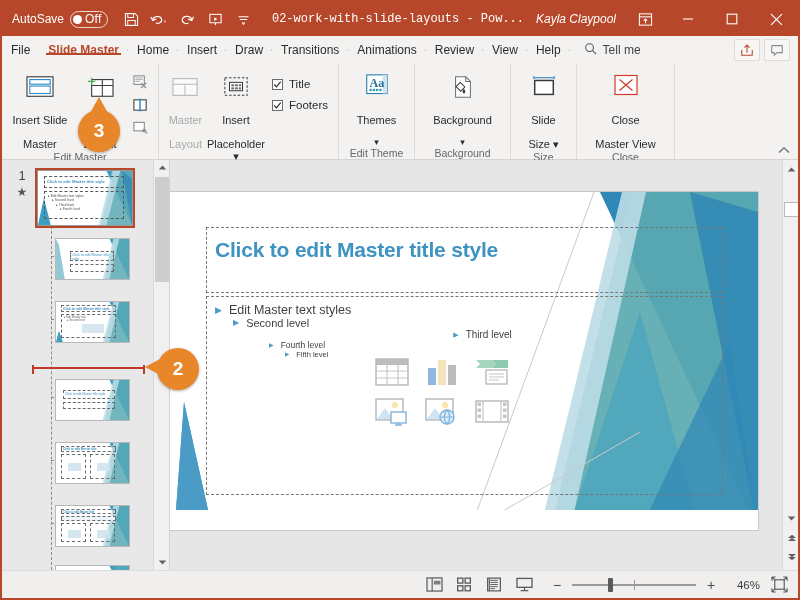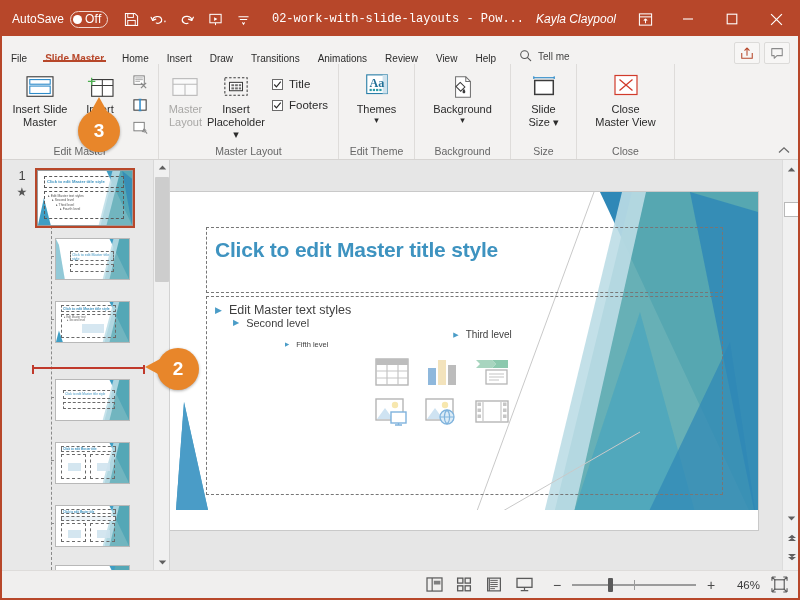--- a/index.html
+++ b/index.html
@@ -43,22 +43,22 @@
   .title-center span { pointer-events:auto; }
   .title-right {
     margin-left:auto; display:flex; align-items:center; height:34px; z-index:2;font-style:italic;
   }
   .acct { font-size:12px; margin-right:14px; white-space:nowrap; }
   .ribbon-display { width:30px; height:24px; display:flex; align-items:center; justify-content:center; margin-right:6px; }
   .wbtn { width:44px; height:34px; display:flex; align-items:center; justify-content:center; }
 
   
   .tabstrip {
-    height:28px; flex:0 0 28px; background:#f3f2f1; display:flex; align-items:flex-end;
-    font-size:10px; color:#333; position:relative;
+    height:28px; flex:0 0 28px; background:#f3f2f1; display:flex; align-items:center;
+    font-size:12px; color:#333; position:relative;
   }
   .tab {
     padding:0 9px; display:flex; align-items:center; color:#2b2b2b;
     position:relative; white-space:nowrap;
   }
   .tab.sep::after {
     content:""; position:absolute; right:0; top:6px; bottom:6px; width:1px; background:#d0cfcd;
   }
   .tab.active { font-weight:bold; color:#B7472A; }
   .tab.active::before {
@@ -81,21 +81,21 @@
   }
   .rgroup {
     display:flex; flex-direction:column; position:relative; padding:3px 0 0 0;
   }
   .rgroup + .rgroup { border-left:1px solid #dedcda; }
   .rgroup-body { flex:1; display:flex; align-items:flex-start; padding:2px 6px 0 6px; }
   .rgroup-title {
     height:15px; font-size:10.5px; color:#666; text-align:center; line-height:15px;
   }
   .bigbtn {
-    width:58px; display:flex; flex-direction:column; align-items:center; gap:1px;
+    width:58px; display:flex; flex-direction:column; align-items:center; gap:12px;
     padding:3px 1px 0 1px; border-radius:2px; text-align:center;
   }
   .bigbtn.wide { width:66px; }
   .bigbtn.disabled { color:#a7a6a4; }
   .bigbtn .lbl { font-size:11px; line-height:12px; color:#2b2b2b; }
   .bigbtn.disabled .lbl { color:#a9a8a6; }
   .icon-wrap { height:30px; display:flex; align-items:center; justify-content:center; }
   .smallcol { display:flex; flex-direction:column; gap:1px; padding-top:2px; }
   .smallbtn { width:24px; height:22px; display:flex; align-items:center; justify-content:center; border-radius:2px; }
   .checkcol { display:flex; flex-direction:column; gap:9px; padding:9px 4px 0 6px; }
@@ -730,20 +730,24 @@
               <span class="bullet">▶</span>
               <span>Edit Master text styles</span>
             </div>
             <div class="bline lvl2">
               <span class="bullet" style="font-size:8px;">▶</span>
               <span>Second level</span>
             </div>
             <div class="bline lvl3">
               <span class="bullet" style="font-size:7px;">▶</span>
               <span>Third level</span>
+            </div>
+            <div class="bline lvl4">
+              <span class="bullet" style="font-size:6px;">▶</span>
+              <span>Fourth level</span>
             </div>
             <div class="bline lvl5">
               <span class="bullet" style="font-size:5.5px;">▶</span>
               <span>Fifth level</span>
             </div>
           </div>
 
           <div class="ph-icons" style="left:166px; top:60px;">
             <span>
               <svg width="34" height="28" viewBox="0 0 34 28">

